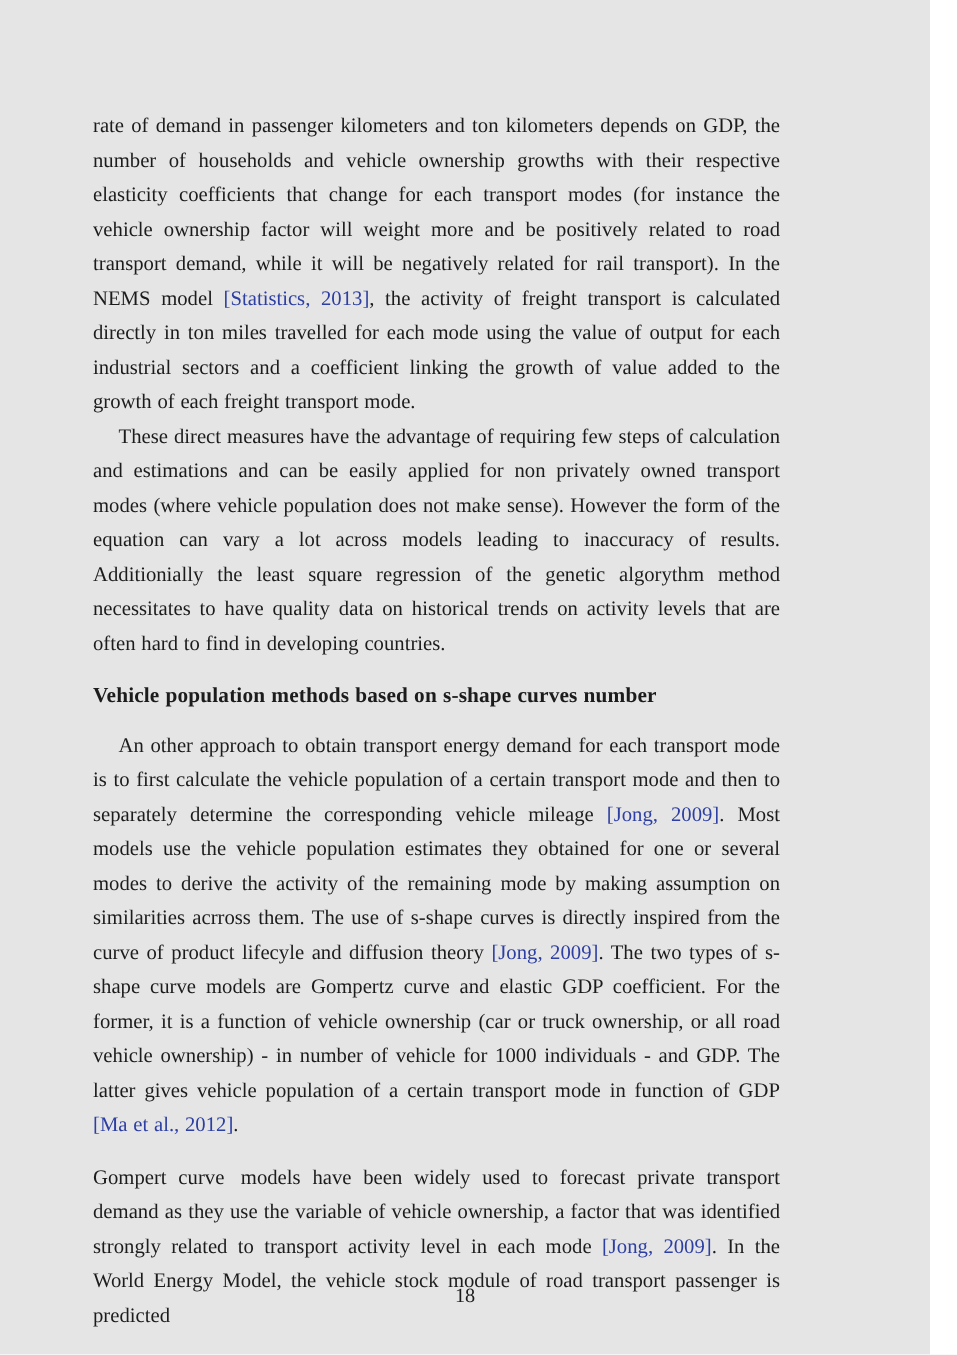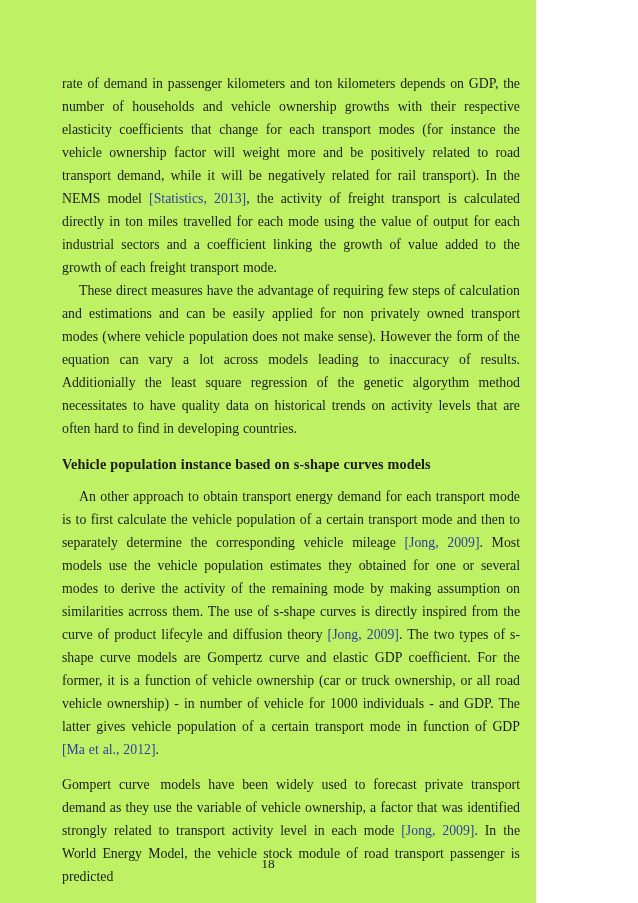--- a/index.html
+++ b/index.html
@@ -5,22 +5,22 @@
   * { margin: 0; padding: 0; box-sizing: border-box; }
   html, body { background: #ffffff; }
   body {
     width: 638px; height: 903px;
     font-family: "Liberation Serif", "DejaVu Serif", serif;
     color: #1c1c1c;
     -webkit-font-smoothing: antialiased;
   }
   .page {
     position: relative;
-    width: 536px; height: 903px;
-    background: #bef264;
+    width: 620px; height: 903px;
+    background: #e5e5e5;
     overflow: hidden;
   }
   .content {
     position: absolute;
     left: 62px; top: 72px;
     width: 458px;
     font-size: 13.8px;
     line-height: 23px;
     text-align: justify;
     word-spacing: 0.4px;
@@ -47,18 +47,18 @@
     color: #1c1c1c;
   }
 </style>
 </head>
 <body>
 
 <div class="page">
   <div class="content">
       <p class="para"><span>rate of demand in passenger kilometers and ton kilometers depends on GDP, the number of households and vehicle ownership growths with their respective elasticity coefficients that change for each transport modes (for instance the vehicle ownership factor will weight more and be positively related to road transport demand, while it will be negatively related for rail transport). In the NEMS model </span><span class="cite">[Statistics, 2013]</span><span>, the activity of freight transport is calculated directly in ton miles travelled for each mode using the value of output for each industrial sectors and a coefficient linking the growth of value added to the growth of each freight transport mode.</span></p>
       <p class="para indent"><span>These direct measures have the advantage of requiring few steps of calculation and estimations and can be easily applied for non privately owned transport modes (where vehicle population does not make sense). However the form of the equation can vary a lot across models leading to inaccuracy of results. Additionially the least square regression of the genetic algorythm method necessitates to have quality data on historical trends on activity levels that are often hard to find in developing countries.</span></p>
-      <h3 class="heading">Vehicle population instance based on s-shape curves models</h3>
+      <h3 class="heading">Vehicle population methods based on s-shape curves number</h3>
       <p class="para indent"><span>An other approach to obtain transport energy demand for each transport mode is to first calculate the vehicle population of a certain transport mode and then to separately determine the corresponding vehicle mileage </span><span class="cite">[Jong, 2009]</span><span>. Most models use the vehicle population estimates they obtained for one or several modes to derive the activity of the remaining mode by making assumption on similarities acrross them. The use of s-shape curves is directly inspired from the curve of product lifecyle and diffusion theory </span><span class="cite">[Jong, 2009]</span><span>. The two types of s-shape curve models are Gompertz curve and elastic GDP coefficient. For the former, it is a function of vehicle ownership (car or truck ownership, or all road vehicle ownership) - in number of vehicle for 1000 individuals - and GDP. The latter gives vehicle population of a certain transport mode in function of GDP </span><span class="cite">[Ma et al., 2012]</span><span>.</span></p>
       <p class="para spaced"><span class="lead">Gompert curve</span><span>models have been widely used to forecast private transport demand as they use the variable of vehicle ownership, a factor that was identified strongly related to transport activity level in each mode </span><span class="cite">[Jong, 2009]</span><span>. In the World Energy Model, the vehicle stock module of road transport passenger is predicted</span></p>
     </div>
   <div class="page-number">18</div>
 </div>
 
 </body></html>

